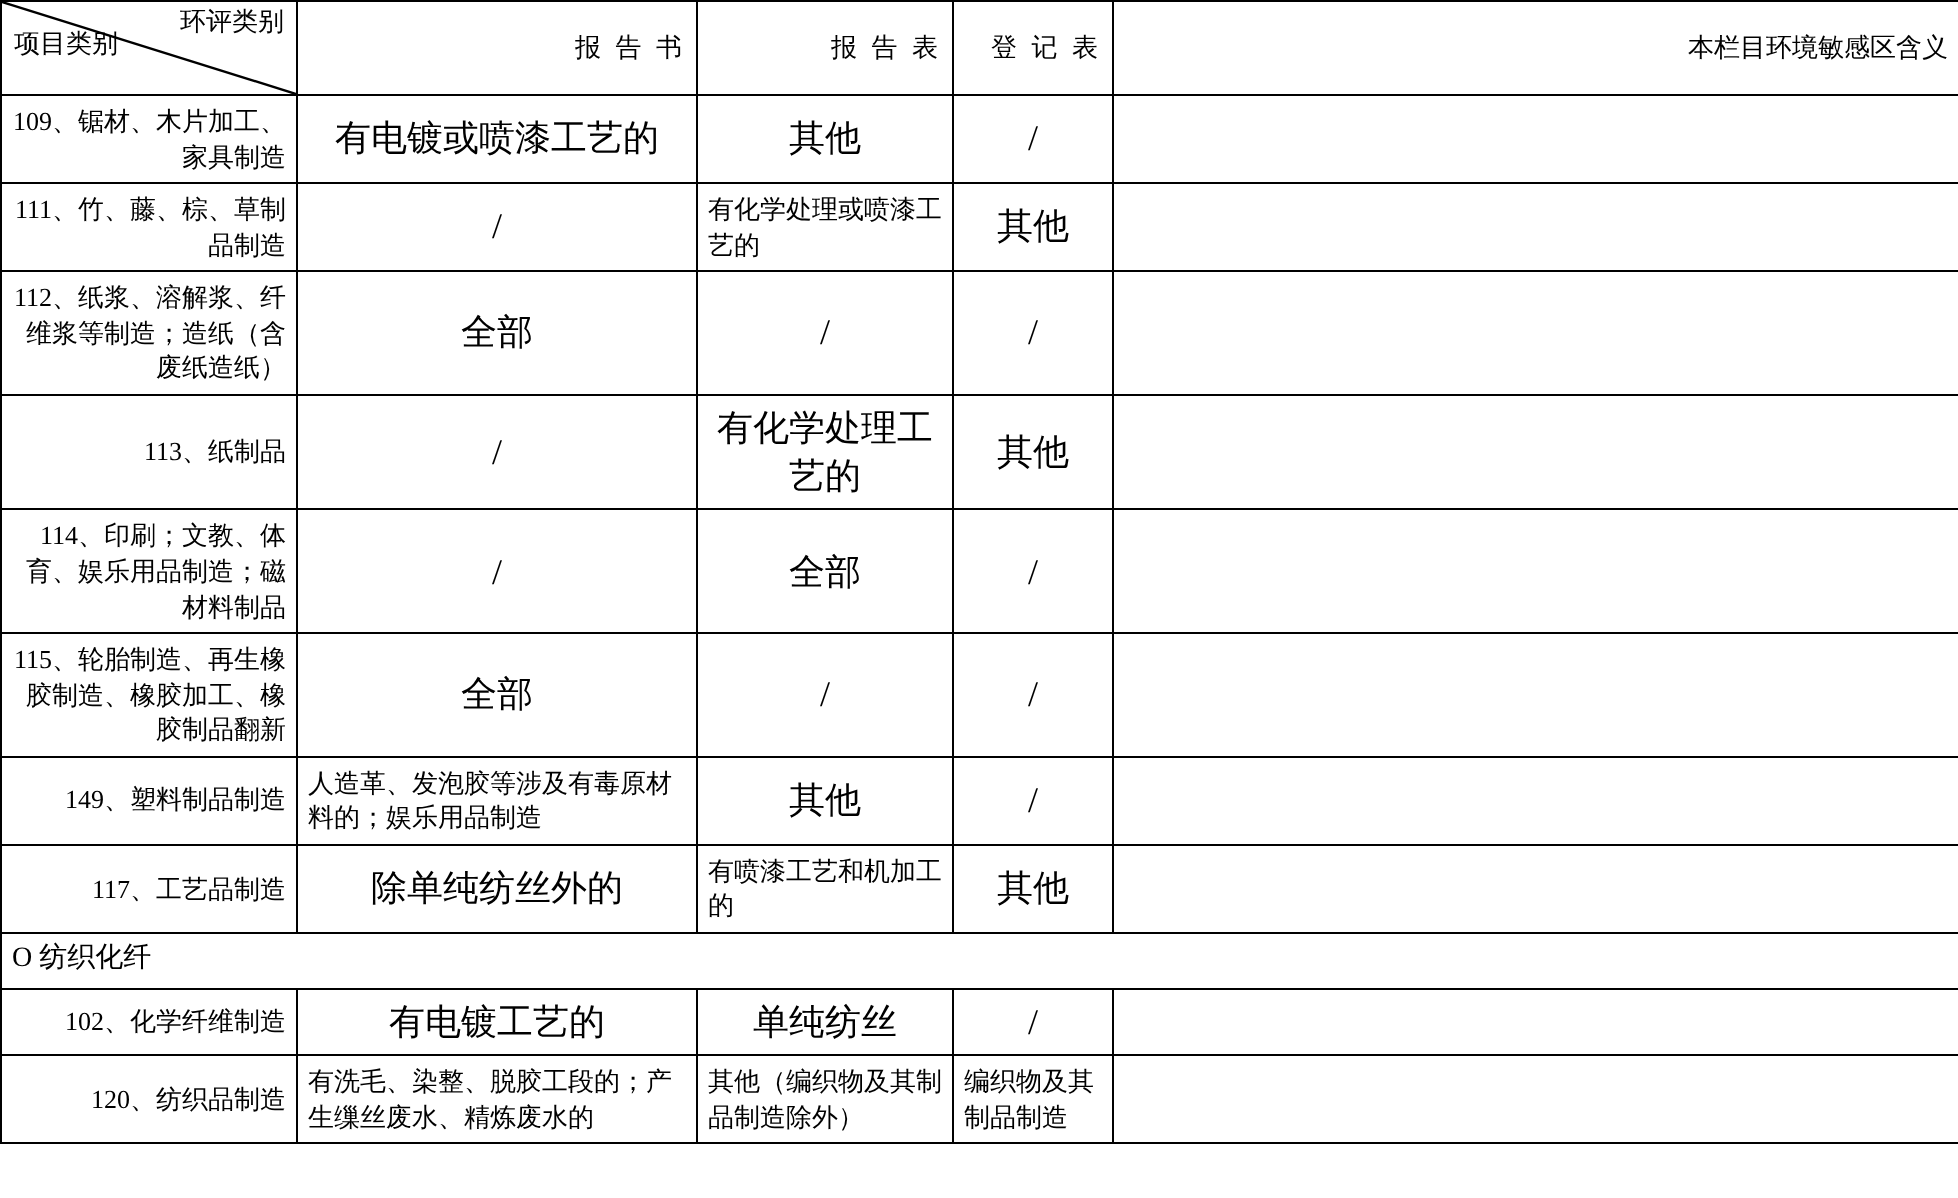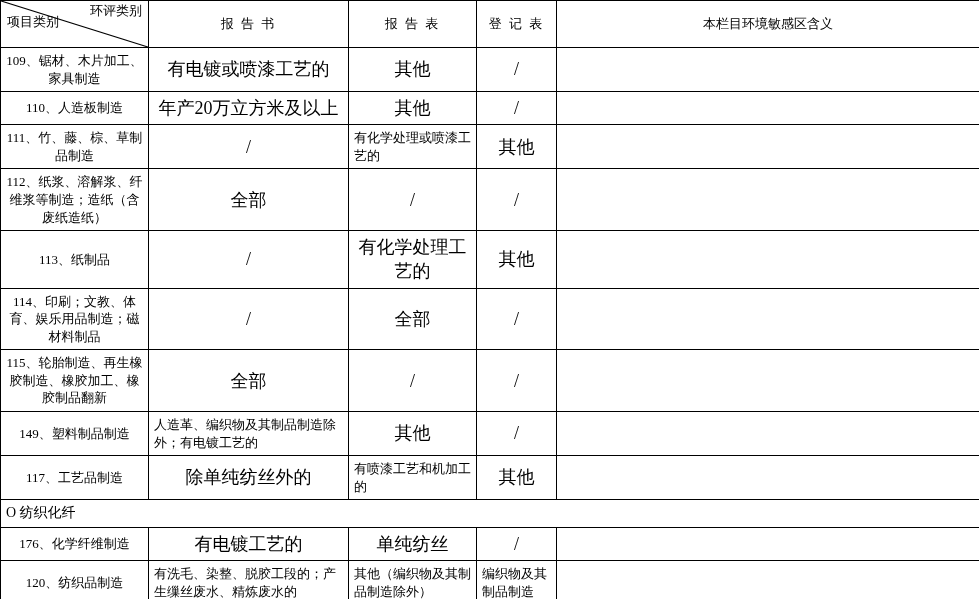--- a/index.html
+++ b/index.html
@@ -34,26 +34,26 @@
     line-height: 1.35;
   }
   
   col.c0 { width: 148px; }
   col.c1 { width: 200px; }
   col.c2 { width: 128px; }
   col.c3 { width: 80px; }
   col.c4 { width: 423px; }
 
   .hdr-cell {
-    text-align: center;
+    text-align: right;
     vertical-align: middle;
     letter-spacing: 2px;
   }
   .hdr-last {
-    text-align: center;
+    text-align: right;
     letter-spacing: 0px;
     margin-left: 24px;
   }
   
   .diag {
     position: relative;
     height: 38px;
     padding: 0;
     overflow: hidden;
   }
@@ -73,21 +73,21 @@
   }
   .diag .t-bot {
     position: absolute;
     left: 6px;
     bottom: 16px;
     font-size: 13px;
     white-space: nowrap;
     text-align: right;
   }
   .cat {
-    text-align: center;
+    text-align: right;
     font-size: 13px;
     margin-left: 40px;
   }
   .ctr {
     text-align: center;
     font-size: 18px;
   }
   .lft {
     text-align: left;
     font-size: 13px;
@@ -130,27 +130,20 @@
     </thead>
     <tbody id="tbody">
         <tr>
           <td class="cat">109、锯材、木片加工、家具制造</td>
           <td class="ctr">有电镀或喷漆工艺的</td>
           <td class="ctr">其他</td>
           <td class="ctr">/</td>
           <td class="lft blank"></td>
         </tr>
         <tr>
-          <td class="cat">110、人造板制造</td>
-          <td class="ctr">年产20万立方米及以上</td>
-          <td class="ctr">其他</td>
-          <td class="ctr">/</td>
-          <td class="lft blank"></td>
-        </tr>
-        <tr>
           <td class="cat">111、竹、藤、棕、草制品制造</td>
           <td class="ctr">/</td>
           <td class="lft">有化学处理或喷漆工艺的</td>
           <td class="ctr">其他</td>
           <td class="lft blank"></td>
         </tr>
         <tr>
           <td class="cat">112、纸浆、溶解浆、纤维浆等制造；造纸（含废纸造纸）</td>
           <td class="ctr">全部</td>
           <td class="ctr">/</td>
@@ -173,37 +166,37 @@
         </tr>
         <tr>
           <td class="cat">115、轮胎制造、再生橡胶制造、橡胶加工、橡胶制品翻新</td>
           <td class="ctr">全部</td>
           <td class="ctr">/</td>
           <td class="ctr">/</td>
           <td class="lft blank"></td>
         </tr>
         <tr>
           <td class="cat">149、塑料制品制造</td>
-          <td class="lft">人造革、编织物及其制品制造除外；有电镀工艺的</td>
+          <td class="lft">人造革、发泡胶等涉及有毒原材料的；娱乐用品制造</td>
           <td class="ctr">其他</td>
           <td class="ctr">/</td>
           <td class="lft blank"></td>
         </tr>
         <tr>
           <td class="cat">117、工艺品制造</td>
           <td class="ctr">除单纯纺丝外的</td>
           <td class="lft">有喷漆工艺和机加工的</td>
           <td class="ctr">其他</td>
           <td class="lft blank"></td>
         </tr>
         <tr>
           <td class="sect" colspan="5">O 纺织化纤</td>
         </tr>
         <tr>
-          <td class="cat">176、化学纤维制造</td>
+          <td class="cat">102、化学纤维制造</td>
           <td class="ctr">有电镀工艺的</td>
           <td class="ctr">单纯纺丝</td>
           <td class="ctr">/</td>
           <td class="lft blank"></td>
         </tr>
         <tr>
           <td class="cat">120、纺织品制造</td>
           <td class="lft">有洗毛、染整、脱胶工段的；产生缫丝废水、精炼废水的</td>
           <td class="lft">其他（编织物及其制品制造除外）</td>
           <td class="lft">编织物及其制品制造</td>

